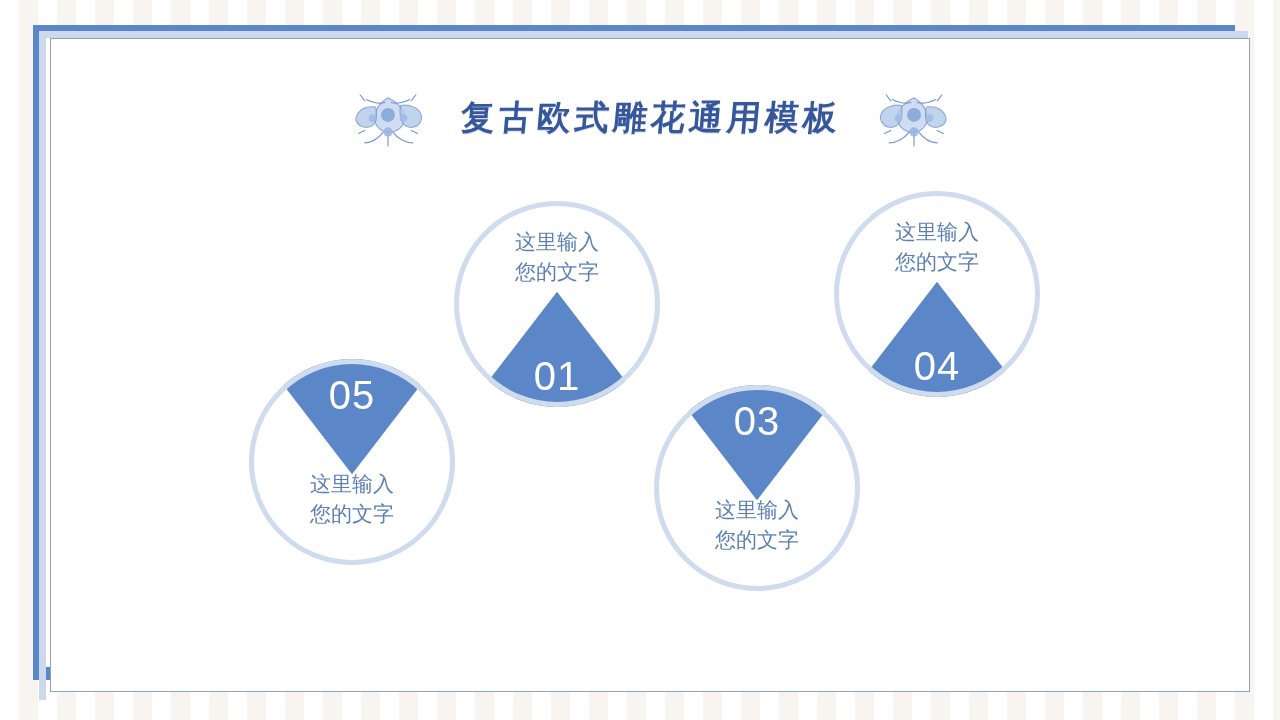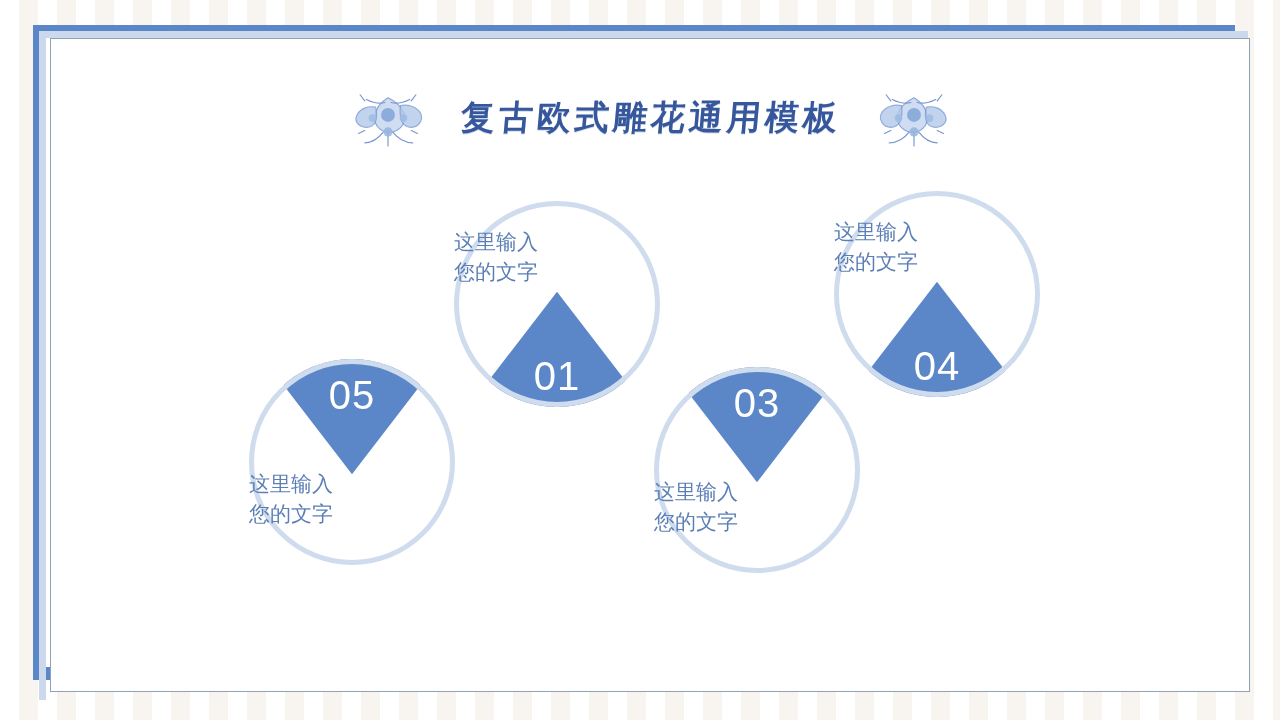--- a/index.html
+++ b/index.html
@@ -153,21 +153,21 @@
     letter-spacing: 1px;
     font-family: "Liberation Sans", "DejaVu Sans", sans-serif;
   }
   .node.down .num { top: 7%; }
   .node.up   .num { bottom: 4%; }
 
   .node .label {
     position: absolute;
     left: 0;
     width: 100%;
-    text-align: left;
+    text-align: center;
     color: #5b7fb5;
     font-size: 21px;
     line-height: 1.42;
     font-family: "DejaVu Sans", "Liberation Sans", sans-serif;
   }
   .node.down .label { top: 54%; }
   .node.up   .label { top: 13%; }
 </style>
 </head>
 <body>
@@ -237,21 +237,21 @@
         <div class="wedge"></div>
       </div>
       <div class="ring"></div>
       <div class="num">01</div>
       <div class="label">
         <div>这里输入</div>
         <div>您的文字</div>
       </div>
     </div>
 
-    <div class="node down" style="left:603px; top:328px; width:206px; height:206px;">
+    <div class="node down" style="left:603px; top:346px; width:206px; height:206px;">
       <div class="clip">
         <div class="wedge"></div>
       </div>
       <div class="ring"></div>
       <div class="num">03</div>
       <div class="label">
         <div>这里输入</div>
         <div>您的文字</div>
       </div>
     </div>

